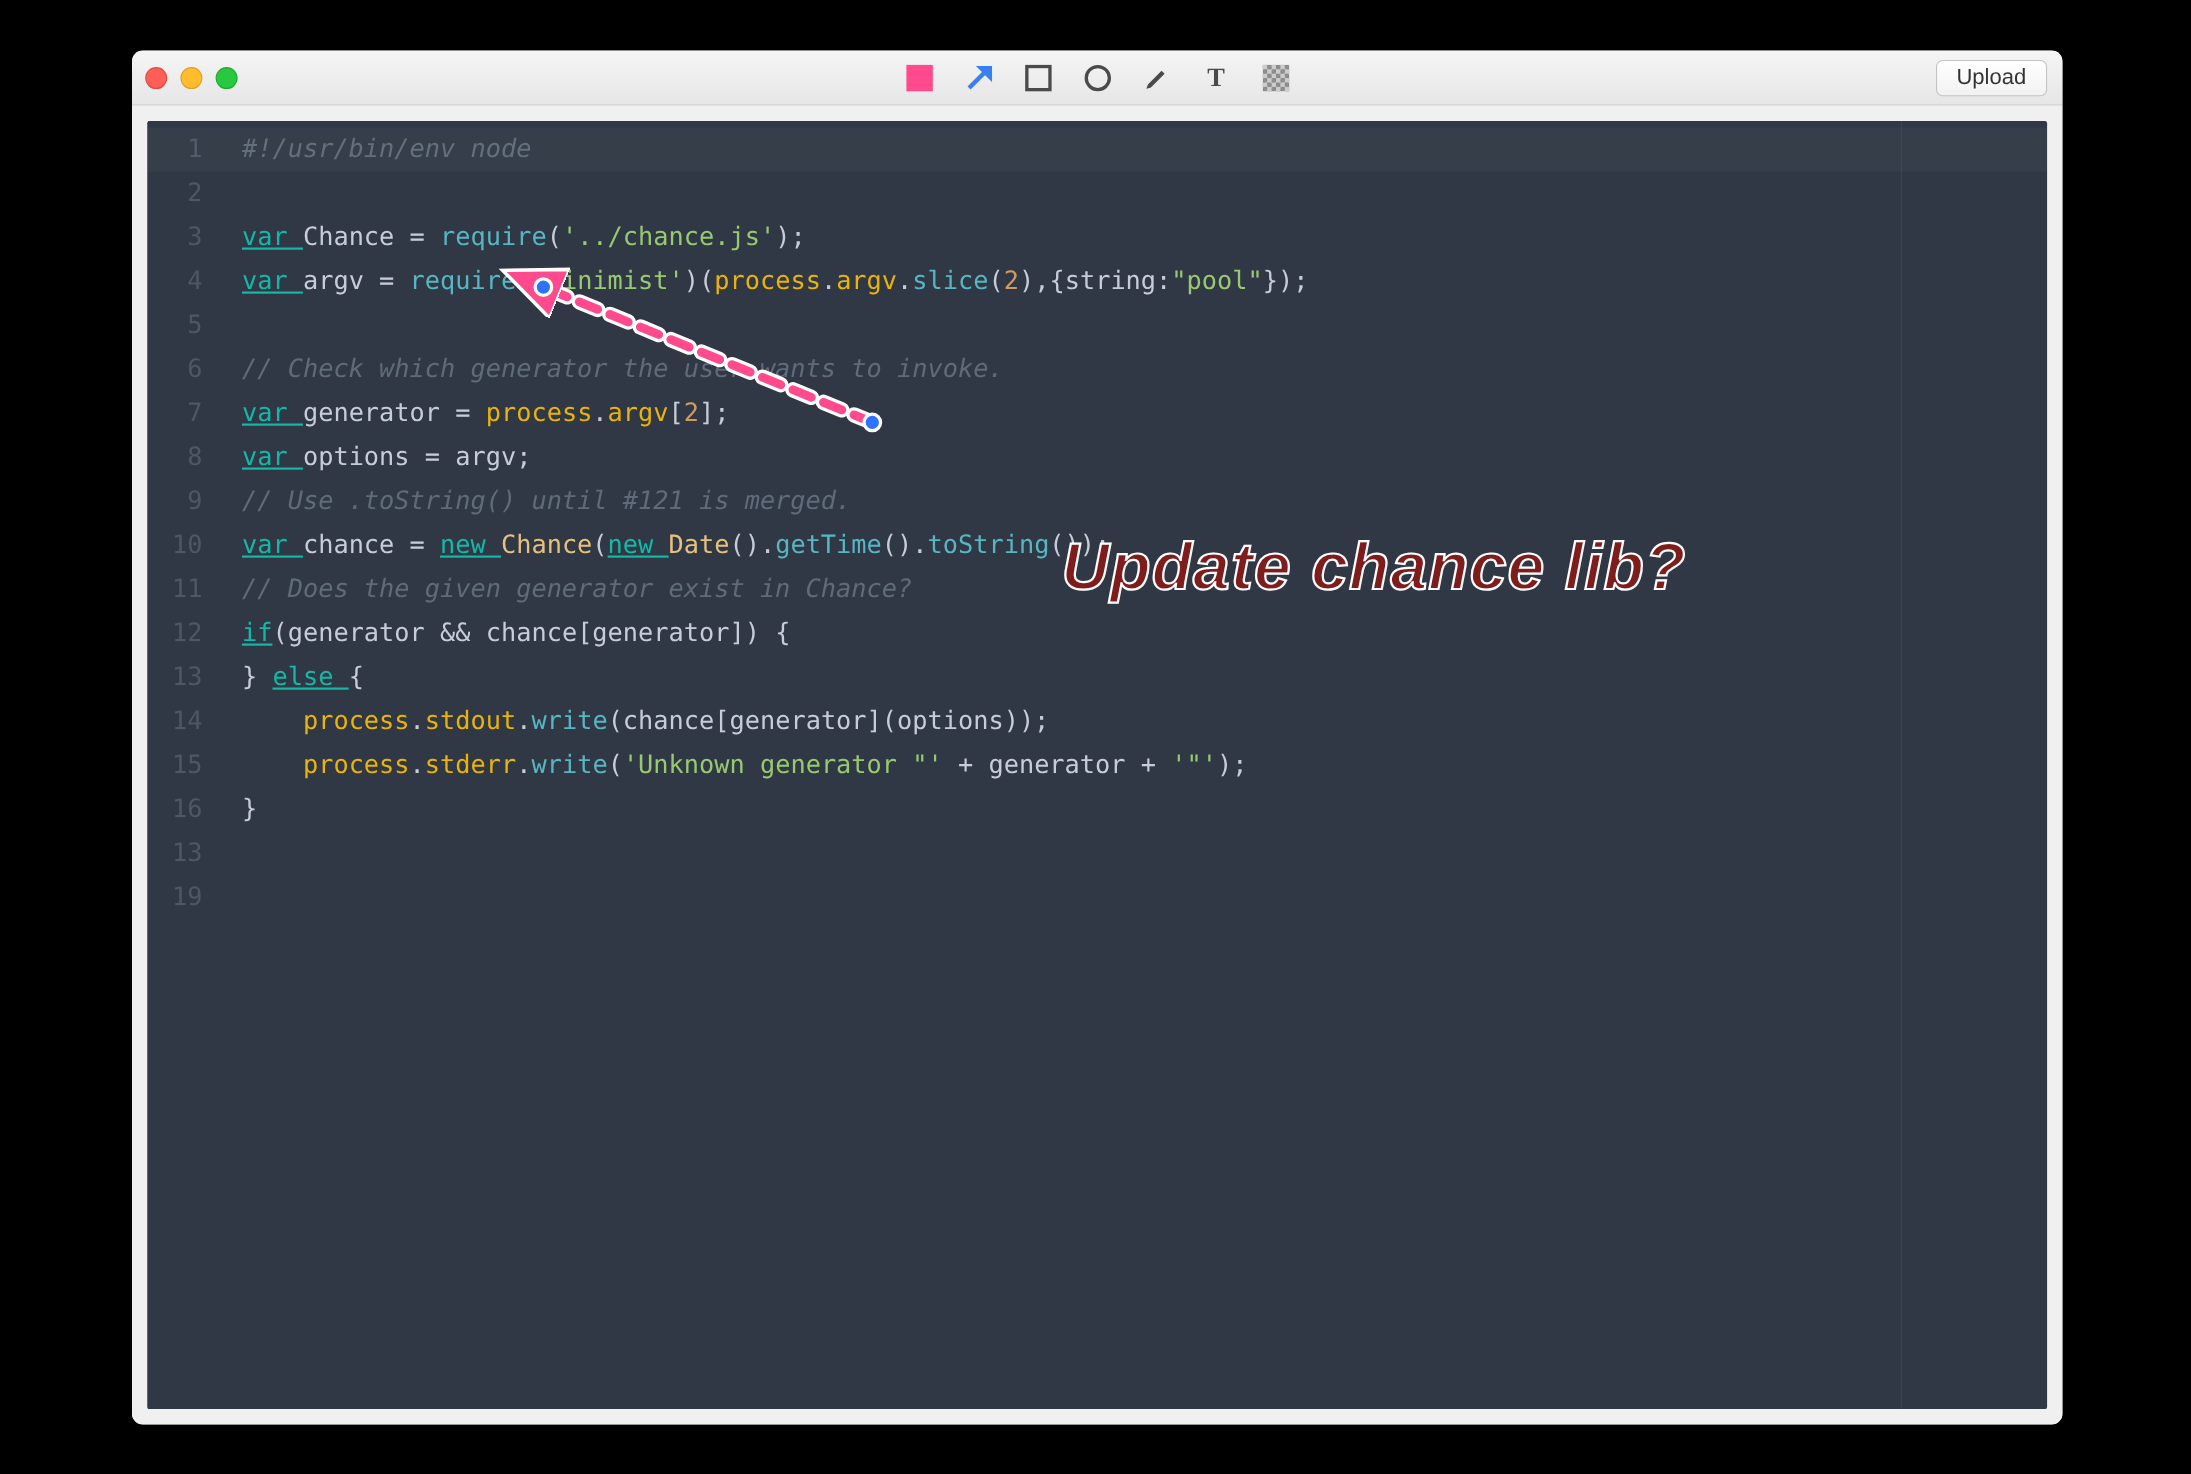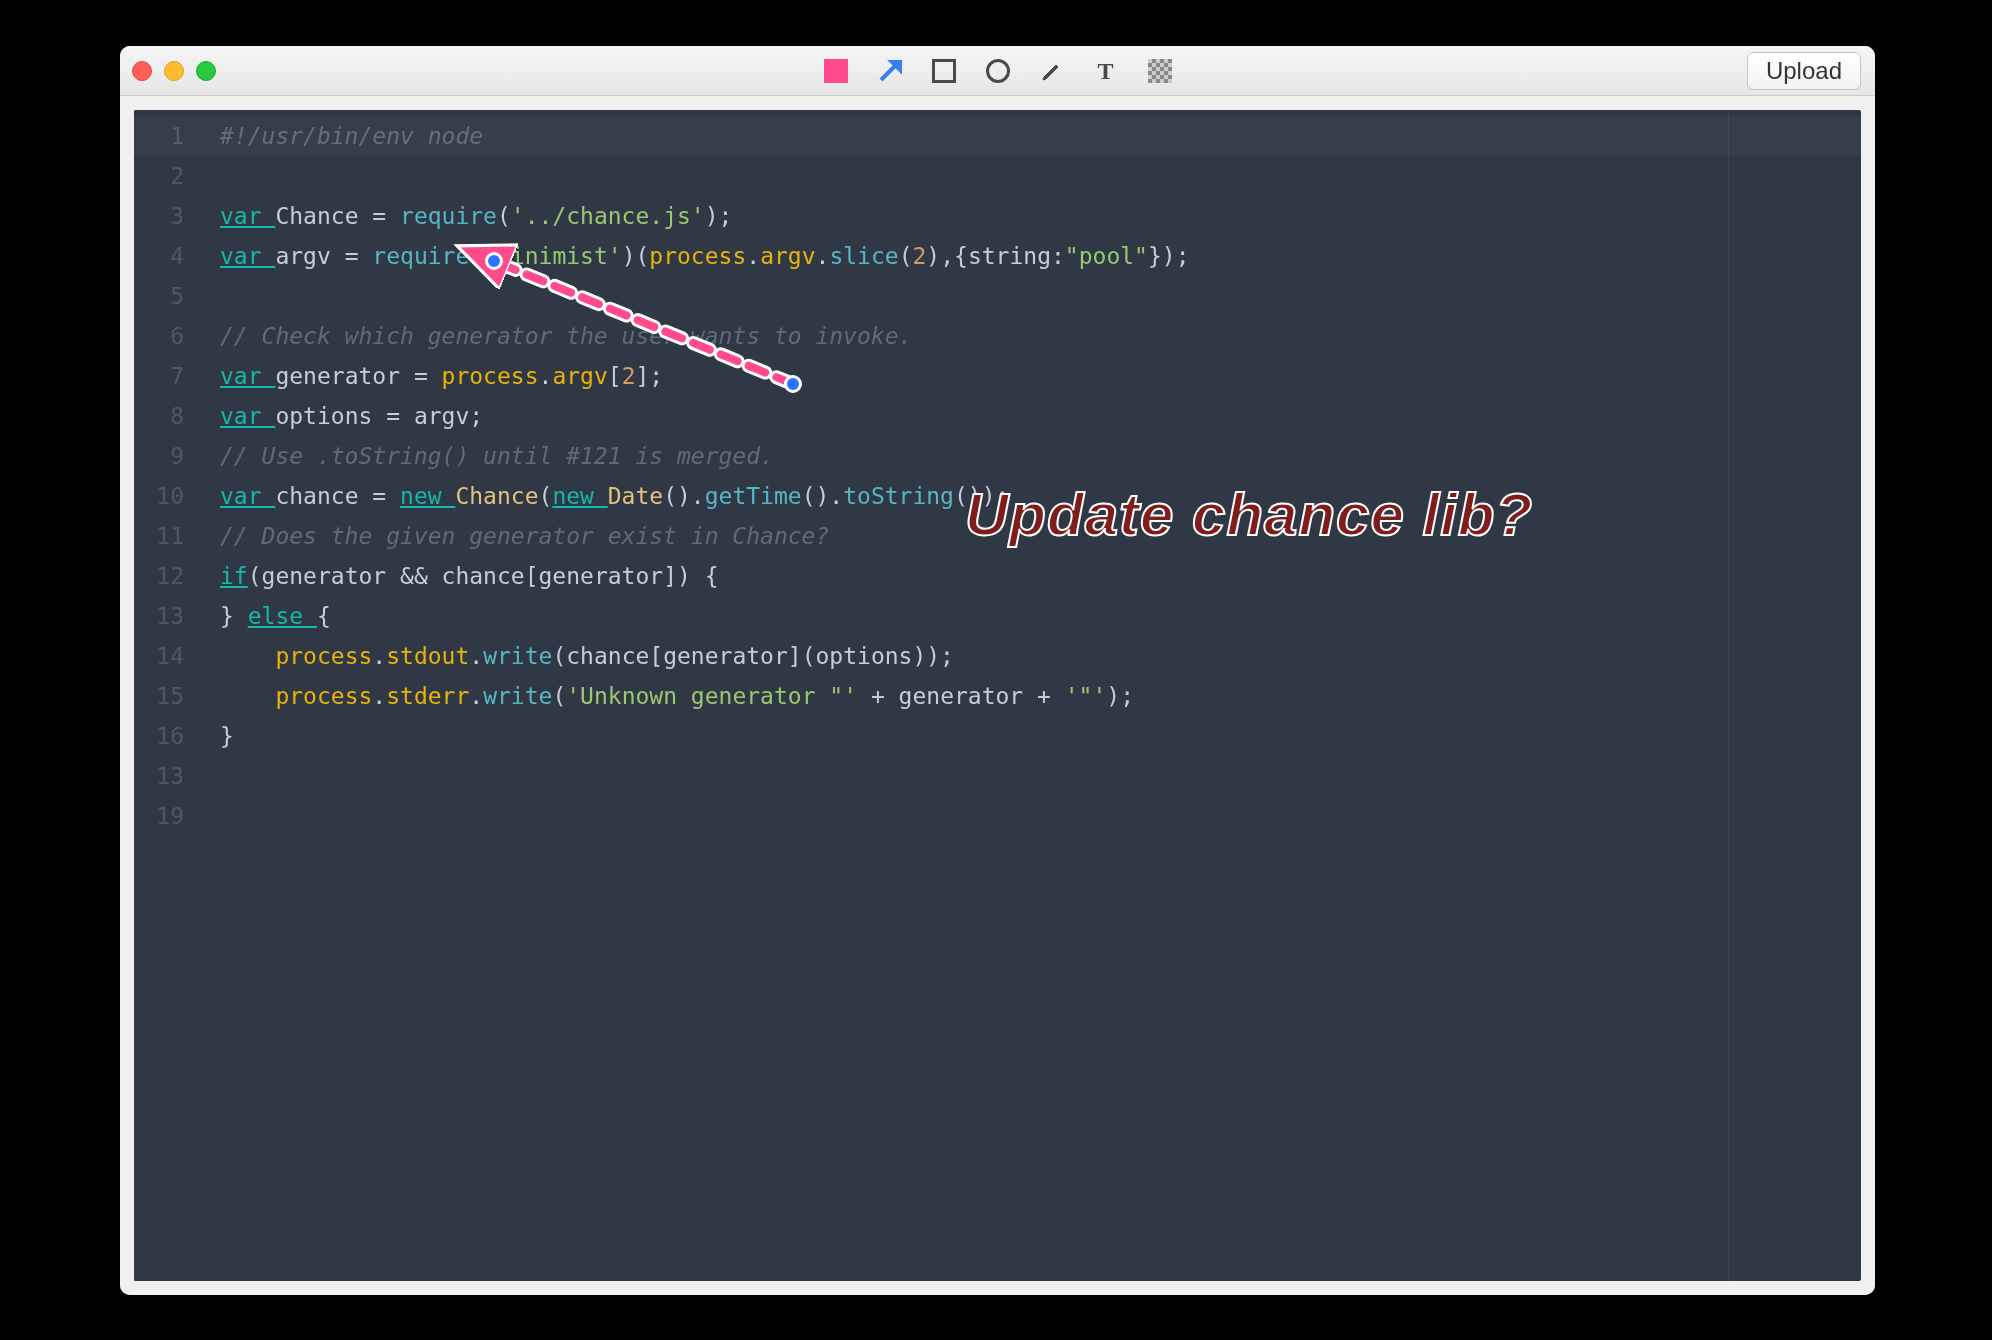--- a/index.html
+++ b/index.html
@@ -79,21 +79,21 @@
   }
 
   .upload-btn {
     position: absolute;
     right: 14px; top: 50%;
     transform: translateY(-50%);
     background: linear-gradient(#ffffff,#f2f2f2);
     border: 1px solid #c4c4c4;
     border-radius: 6px;
     padding: 4px 18px;
-    font-size: 24px;
+    font-size: 20px;
     color: #333;
     cursor: pointer;
   }
 
   .content {
     flex: 1;
     background: #f0f0f0;
     padding: 14px;
     position: relative;
   }

